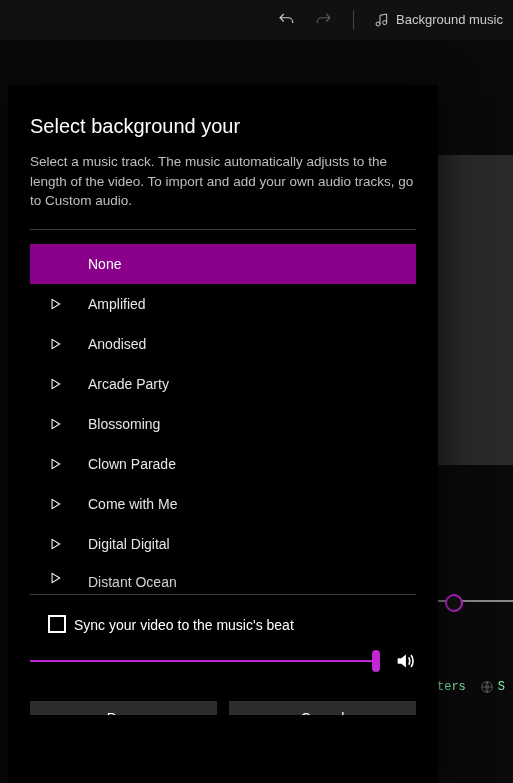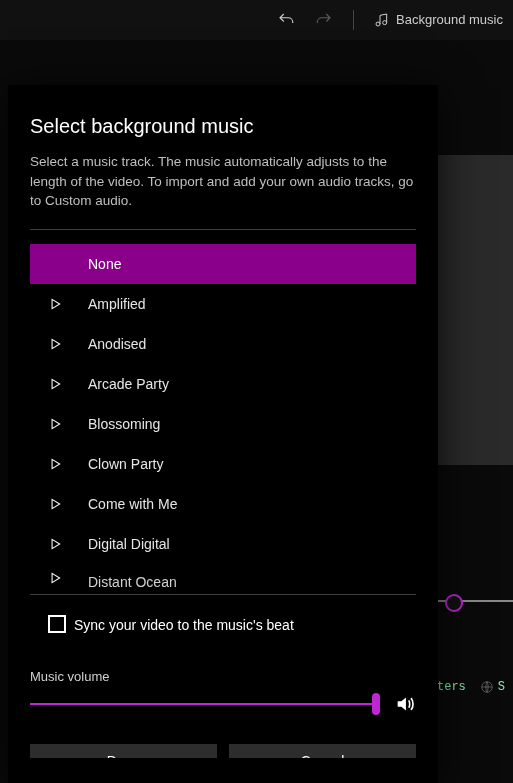--- a/index.html
+++ b/index.html
@@ -221,21 +221,21 @@
     <svg width="14" height="14" viewBox="0 0 24 24" stroke="#888" fill="none">
         <circle cx="12" cy="12" r="9"></circle>
         <path d="M3 12h18M12 3c2.5 3 2.5 15 0 18M12 3c-2.5 3-2.5 15 0 18"></path>
       </svg>
     <span>S</span>
   </span>
 </div>
 
 <div class="dialog">
 
-  <div class="dialog-title">Select background music</div>
+  <div class="dialog-title">Select background your</div>
   <div class="dialog-desc">Select a music track. The music automatically adjusts to the length of the video. To import and add your own audio tracks, go to Custom audio.</div>
 
   <hr class="sep">
 
   <div class="list-area">
     <div class="tracklist" id="tracklist">
         <div class="track selected">
           <span class="play">
             <svg width="14" height="14" viewBox="0 0 24 24">
               <path d="M7 4l13 8-13 8V4z" stroke-width="1.8"></path>
@@ -274,21 +274,21 @@
             </svg>
           </span>
           <span class="label-text">Blossoming</span>
         </div>
         <div class="track">
           <span class="play">
             <svg width="14" height="14" viewBox="0 0 24 24">
               <path d="M7 4l13 8-13 8V4z" stroke-width="1.8"></path>
             </svg>
           </span>
-          <span class="label-text">Clown Party</span>
+          <span class="label-text">Clown Parade</span>
         </div>
         <div class="track">
           <span class="play">
             <svg width="14" height="14" viewBox="0 0 24 24">
               <path d="M7 4l13 8-13 8V4z" stroke-width="1.8"></path>
             </svg>
           </span>
           <span class="label-text">Come with Me</span>
         </div>
         <div class="track">
@@ -310,21 +310,20 @@
       </div>
   </div>
 
   <hr class="sep">
 
   <div class="sync-row">
     <div class="chk"></div>
     <span>Sync your video to the music's beat</span>
   </div>
 
-  <div class="vol-label">Music volume</div>
   <div class="vol-row">
     <div class="slider">
       <div class="track-line"></div>
       <div class="fill" id="vol-fill" style="width: 100%;"></div>
       <div class="thumb" id="vol-thumb" style="left: 100%;"></div>
     </div>
     <svg width="22" height="22" viewBox="0 0 24 24" stroke="#fff" fill="none" stroke-width="1.8">
       <path d="M4 9v6h4l5 4V5L8 9H4z" fill="#fff" stroke="none"></path>
       <path d="M16 8c1.5 1.5 1.5 6.5 0 8"></path>
       <path d="M18.5 5.5c3 3 3 10 0 13"></path>

